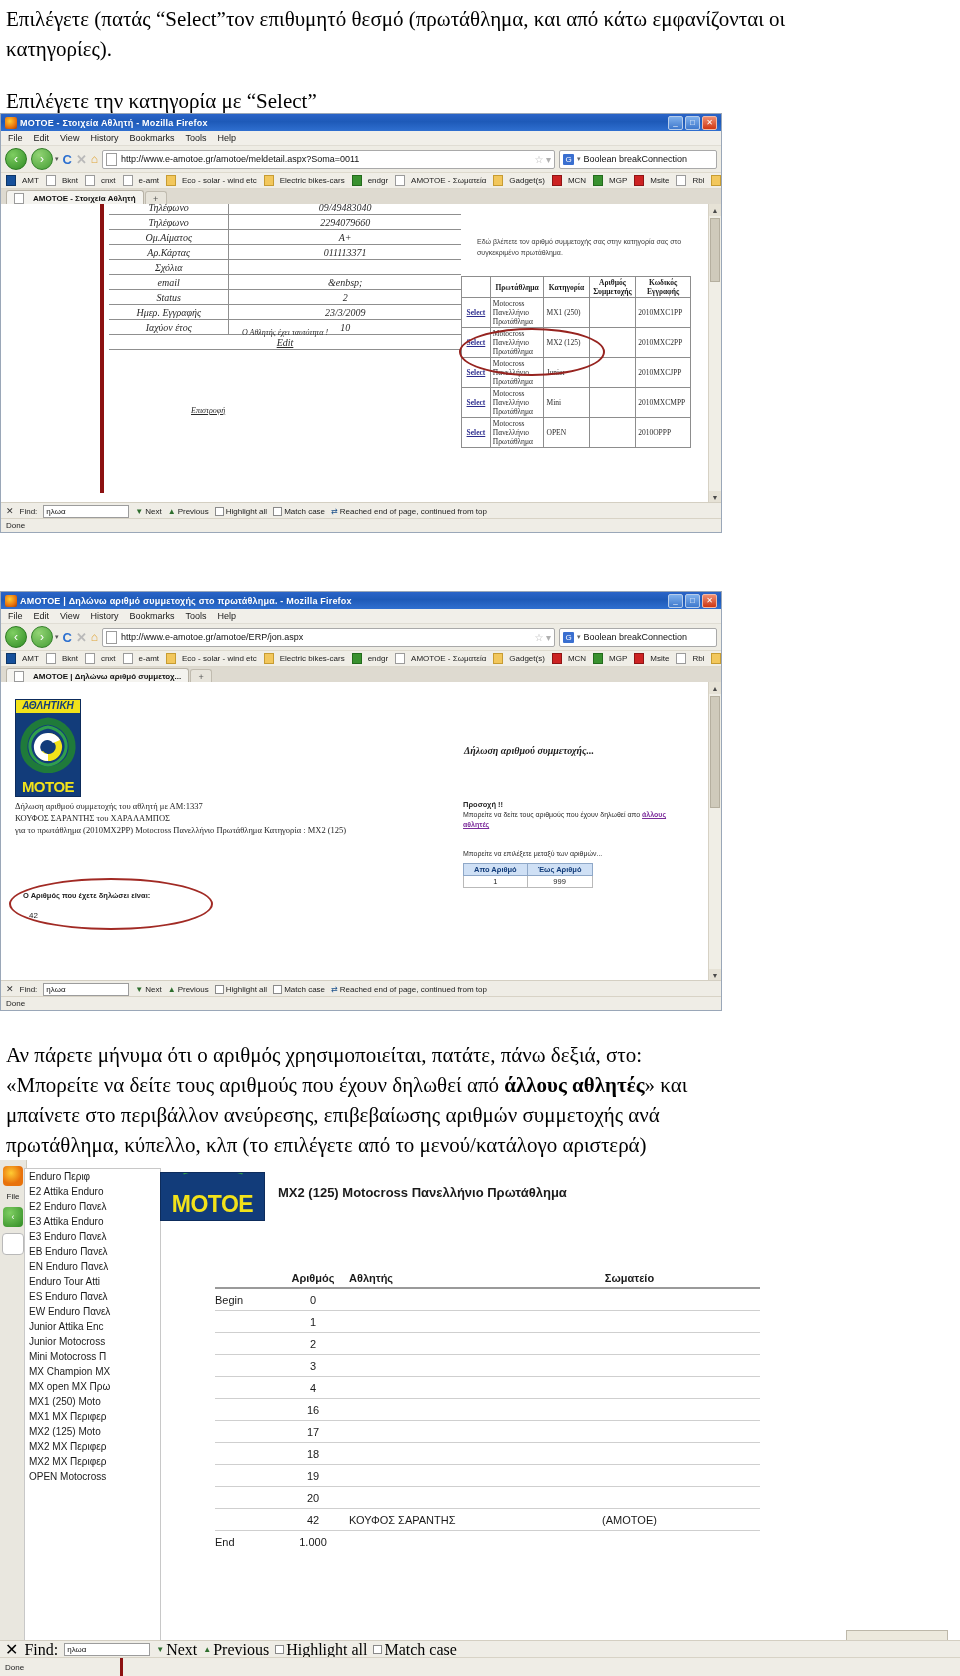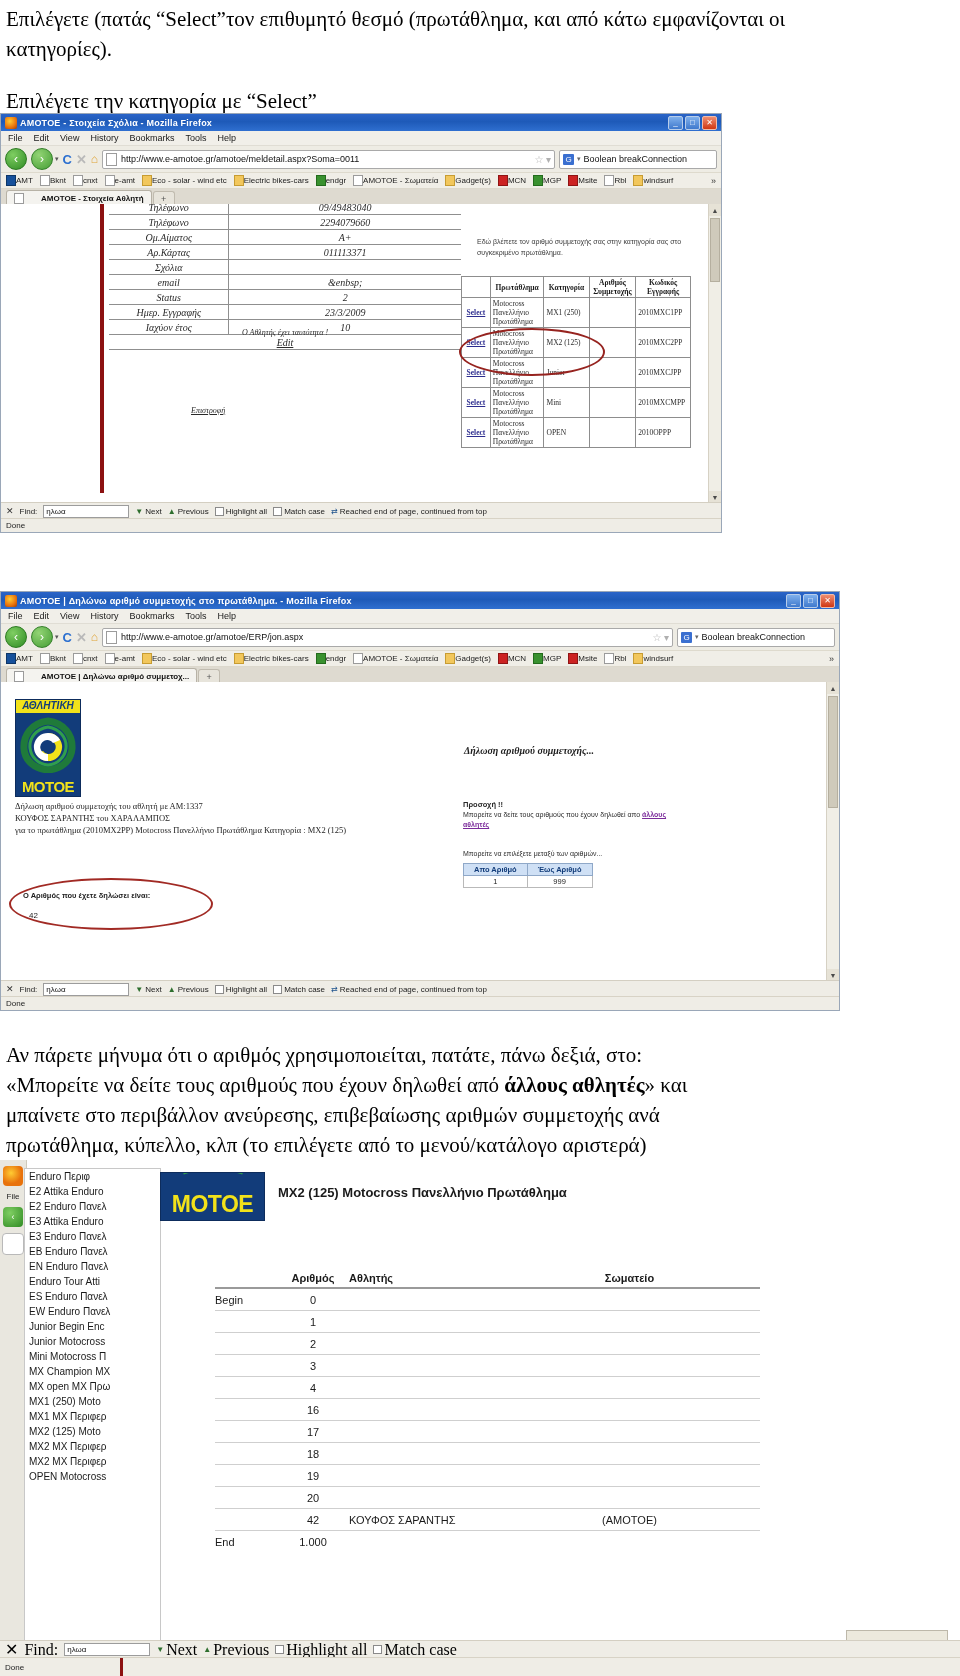--- a/index.html
+++ b/index.html
@@ -45,32 +45,32 @@
   .urltext{font-family:"Liberation Sans",sans-serif;font-size:9px;color:#111;white-space:nowrap;overflow:hidden;}
   .urlstar{margin-left:auto;color:#b0b0b0;font-size:10px;}
   .searchbox{width:150px;height:17px;background:#fff;border:1px solid #a9a9a9;border-radius:2px;
              display:flex;align-items:center;padding:0 3px;gap:3px;flex:none;}
   .gicon{width:11px;height:11px;background:#3a6fd0;color:#fff;font-family:"Liberation Sans",sans-serif;
          font-size:8px;display:flex;align-items:center;justify-content:center;border-radius:1px;flex:none;}
   .searchtext{font-family:"Liberation Sans",sans-serif;font-size:9px;color:#111;white-space:nowrap;overflow:hidden;}
 
   .bookmarks{height:15px;background:#f0eee7;display:flex;align-items:center;gap:7px;padding:0 5px;
              border-bottom:1px solid #dcd8cc;overflow:hidden;}
-  .bm{display:flex;align-items:center;gap:0;flex:none;}
+  .bm{display:flex;align-items:center;gap:6px;flex:none;}
   .bm span{font-family:"Liberation Sans",sans-serif;font-size:8px;color:#1b1b1b;white-space:nowrap;}
   .bmico{width:8px;height:9px;border:1px solid #9b9b9b;background:#fff;flex:none;}
   .bmico.folder{background:#f2c75c;border-color:#c79c32;}
   .bmico.blue{background:#16509b;border-color:#0d3668;}
   .bmico.red{background:#cc2222;border-color:#8f1414;}
   .bmico.green{background:#39912f;border-color:#236b1c;}
   .bm-more{margin-left:auto;font-family:"Liberation Sans",sans-serif;font-size:9px;color:#333;}
 
   .tabstrip{height:17px;background:#dedad0;display:flex;align-items:flex-end;padding-left:5px;gap:1px;}
   .tab{height:15px;background:#f4f3ef;border:1px solid #b7b2a6;border-bottom:none;border-radius:3px 3px 0 0;
-       display:flex;align-items:center;gap:17px;padding:0 7px;}
+       display:flex;align-items:center;gap:9px;padding:0 7px;}
   .tab span{font-family:"Liberation Sans",sans-serif;font-size:8px;font-weight:bold;color:#111;white-space:nowrap;}
   .tabico{width:8px;height:9px;border:1px solid #9b9b9b;background:#fff;flex:none;}
   .newtab{width:20px;height:14px;background:#e7e4db;border:1px solid #c0bbaf;border-bottom:none;
           border-radius:3px 3px 0 0;display:flex;align-items:center;justify-content:center;
           font-family:"Liberation Sans",sans-serif;font-size:9px;color:#555;}
 
   .viewport{background:#fff;position:relative;overflow:hidden;}
 
   .findbar{height:16px;background:#efedе6;background:#efede6;border-top:1px solid #d4cfc2;
            display:flex;align-items:center;gap:6px;padding:0 5px;}
@@ -170,21 +170,21 @@
 <div class="page">
 
   <div class="prose" style="left:6px;top:4px;width:830px;">Επιλέγετε (πατάς “Select”τον επιθυμητό θεσμό (πρωτάθλημα, και από κάτω εμφανίζονται οι κατηγορίες).</div>
 
   <div class="prose" style="left:6px;top:86px;width:500px;">Επιλέγετε την κατηγορία με “Select”</div>
 
   <div class="win" style="left:0px;top:113px;width:722px;height:420px;">
 
     <div class="titlebar">
       <div class="tb-icon"></div>
-      <div class="tb-text">AMOTOE - Στοιχεία Σχόλια - Mozilla Firefox</div>
+      <div class="tb-text">MOTOE - Στοιχεία Αθλητή - Mozilla Firefox</div>
       <div class="tb-btns">
         <div class="tb-btn">
             <i>_</i>
           </div>
         <div class="tb-btn">
             <i>□</i>
           </div>
         <div class="tb-btn close">
             <i>✕</i>
           </div>
@@ -425,21 +425,21 @@
           <span class="lbl">Reached end of page, continued from top</span>
         </span>
     </div>
 
     <div class="statusbar" style="position:absolute;left:0;right:0;bottom:0;">
       <span>Done</span>
     </div>
   </div>
 
 
-  <div class="win" style="left:0px;top:591px;width:840px;height:420px;">
+  <div class="win" style="left:0px;top:591px;width:722px;height:420px;">
 
     <div class="titlebar">
       <div class="tb-icon"></div>
       <div class="tb-text">AMOTOE | Δηλώνω αριθμό συμμετοχής στο πρωτάθλημα. - Mozilla Firefox</div>
       <div class="tb-btns">
         <div class="tb-btn">
             <i>_</i>
           </div>
         <div class="tb-btn">
             <i>□</i>
@@ -653,21 +653,21 @@
       <div class="sideitem">Enduro Περιφ</div>
       <div class="sideitem">E2 Attika Enduro</div>
       <div class="sideitem">E2 Enduro Πανελ</div>
       <div class="sideitem">E3 Attika Enduro</div>
       <div class="sideitem">E3 Enduro Πανελ</div>
       <div class="sideitem">EB Enduro Πανελ</div>
       <div class="sideitem">EN Enduro Πανελ</div>
       <div class="sideitem">Enduro Tour Atti</div>
       <div class="sideitem">ES Enduro Πανελ</div>
       <div class="sideitem">EW Enduro Πανελ</div>
-      <div class="sideitem">Junior Begin Enc</div>
+      <div class="sideitem">Junior Attika Enc</div>
       <div class="sideitem">Junior Motocross</div>
       <div class="sideitem">Mini Motocross Π</div>
       <div class="sideitem">MX Champion MX</div>
       <div class="sideitem">MX open MX Πρω</div>
       <div class="sideitem">MX1 (250) Moto</div>
       <div class="sideitem">MX1 MX Περιφερ</div>
       <div class="sideitem">MX2 (125) Moto</div>
       <div class="sideitem">MX2 MX Περιφερ</div>
       <div class="sideitem">MX2 MX Περιφερ</div>
       <div class="sideitem">OPEN Motocross</div>

